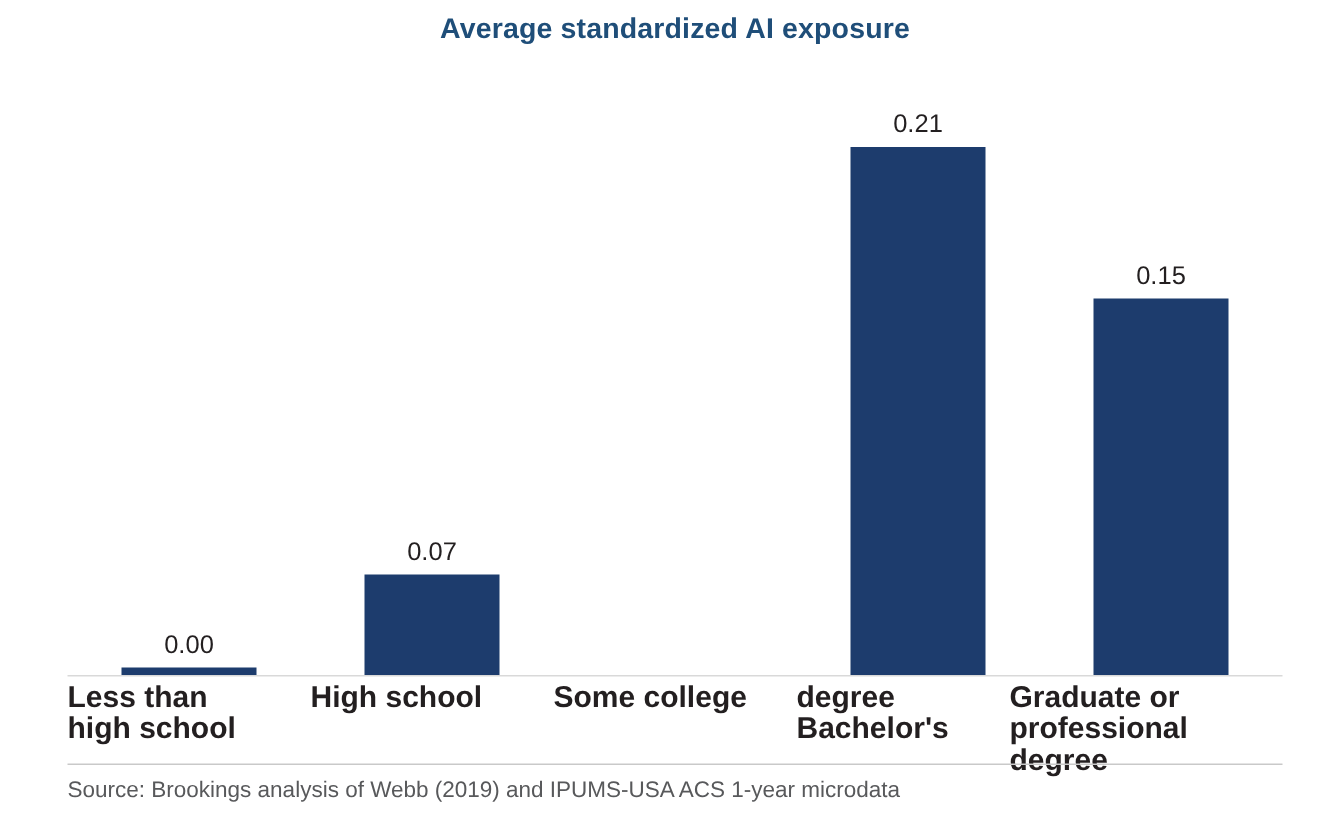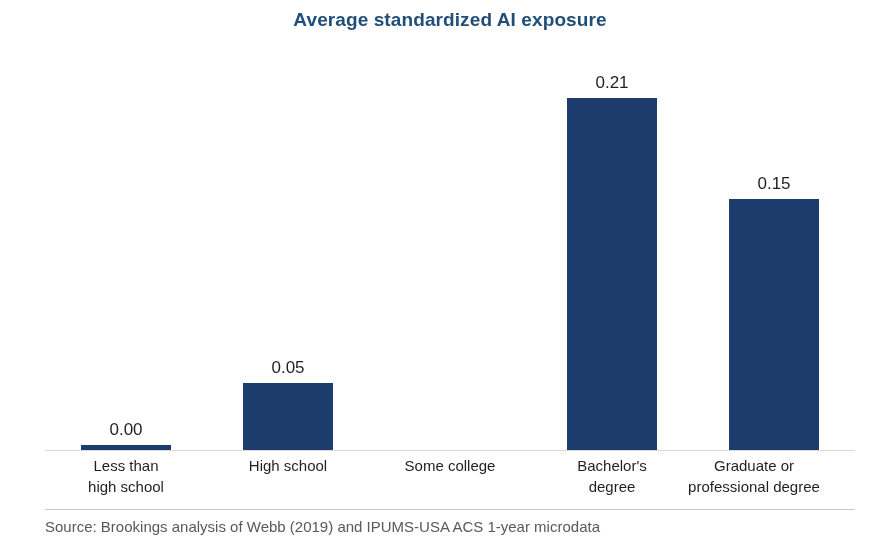--- a/index.html
+++ b/index.html
@@ -94,24 +94,25 @@
     position: absolute;
     left: 45px;
     top: 455px;
     width: 810px;
     height: 50px;
   }
 
   .x-label {
     position: absolute;
     top: 0;
-    text-align: center;
-    font-size: 15px;
+    text-align: left;
+    font-size: 20px;
     line-height: 21px;
     color: #231f20;
+    font-weight: bold;
   }
   .x-label span { display: block; }
 
   
   #footer-divider {
     position: absolute;
     left: 45px;
     top: 509px;
     width: 810px;
     height: 1px;
@@ -137,21 +138,21 @@
 
   <div id="plot-area">
       <div class="bar-slot" style="left: 36px; width: 90px;">
         <div class="bar-col">
           <div class="bar-value">0.00</div>
           <div class="bar-rect" style="height: 5px; background: rgb(29, 60, 109);"></div>
         </div>
       </div>
       <div class="bar-slot" style="left: 198px; width: 90px;">
         <div class="bar-col">
-          <div class="bar-value">0.05</div>
+          <div class="bar-value">0.07</div>
           <div class="bar-rect" style="height: 66.9691px; background: rgb(29, 60, 109);"></div>
         </div>
       </div>
       <div class="bar-slot" style="left: 522px; width: 90px;">
         <div class="bar-col">
           <div class="bar-value">0.21</div>
           <div class="bar-rect" style="height: 351.588px; background: rgb(29, 60, 109);"></div>
         </div>
       </div>
       <div class="bar-slot" style="left: 684px; width: 90px;">
@@ -169,22 +170,22 @@
         <span>Less than</span>
         <span>high school</span>
       </div>
       <div class="x-label" style="left: 162px; width: 162px;">
         <span>High school</span>
       </div>
       <div class="x-label" style="left: 324px; width: 162px;">
         <span>Some college</span>
       </div>
       <div class="x-label" style="left: 486px; width: 162px;">
+        <span>degree</span>
         <span>Bachelor's</span>
-        <span>degree</span>
       </div>
       <div class="x-label" style="left: 628px; width: 162px;">
         <span>Graduate or</span>
         <span>professional degree</span>
       </div>
     </div>
 
   <div id="footer-divider" style="background: rgb(201, 201, 201);"></div>
 
   <div id="source-note" style="color: rgb(88, 89, 91);">Source: Brookings analysis of Webb (2019) and IPUMS-USA ACS 1-year microdata</div>

